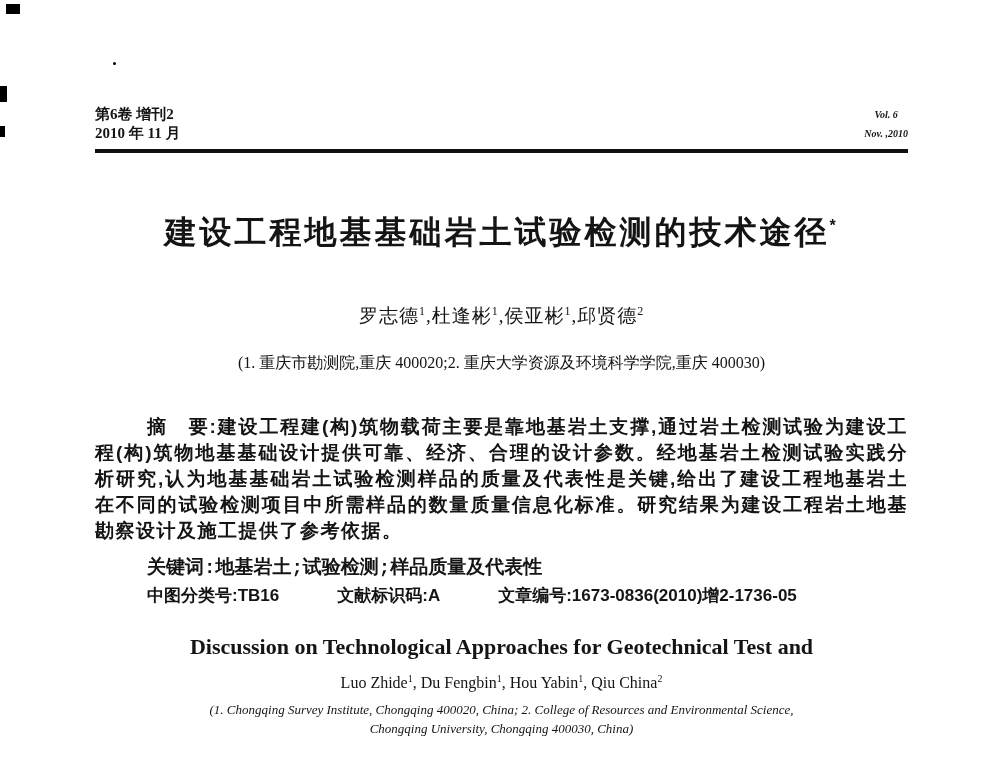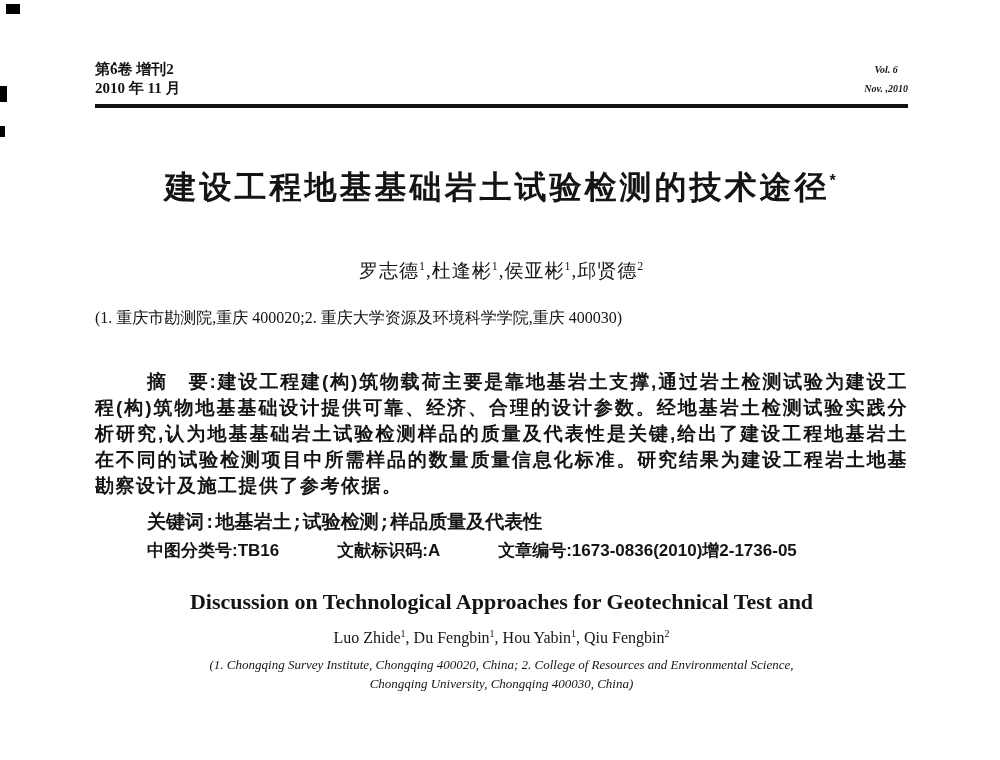--- a/index.html
+++ b/index.html
@@ -19,21 +19,21 @@
   .artifact.a1 { left: 6px;  top: 4px;   width: 14px; height: 10px; }
   .artifact.a2 { left: 0;    top: 86px;  width: 7px;  height: 16px; }
   .artifact.a3 { left: 0;    top: 126px; width: 5px;  height: 11px; }
   .artifact.a4 { left: 113px; top: 62px; width: 3px; height: 3px; border-radius: 50%; }
 
   
   .journal-header {
     display: flex;
     justify-content: space-between;
     align-items: flex-start;
-    padding-top: 60px;
+    padding-top: 105px;
   }
   .hdr-left  { text-align: left;  font-size: 15px; font-weight: bold; line-height: 19px; }
   .hdr-center{ text-align: center; }
   .journal-cn{ font-size: 17px; font-weight: bold; letter-spacing: 3px; }
   .journal-en{ font-size: 13px; margin-top: 2px; letter-spacing: 0.2px; }
   .hdr-right { text-align: center; font-size: 10px; font-weight: bold; line-height: 19px; font-style: italic; }
 
   .rule { margin-top: 6px; height: 4px; background: #111; }
 
   
@@ -44,21 +44,21 @@
     font-size: 32px;
     font-weight: bold;
     letter-spacing: 3px;
   }
   .title-cn sup { font-size: 16px; vertical-align: super; }
 
   
   .authors-cn { margin-top: 48px; text-align: center; font-size: 19px; letter-spacing: 1px; }
   .authors-cn sup { font-size: 12px; vertical-align: super; }
 
-  .affil-cn { margin-top: 24px; text-align: left; font-size: 16px; }
+  .affil-cn { margin-top: 24px; text-align: center; font-size: 16px; }
 
   
   .abstract {
     margin: 40px 0 0;
     font-family: "Liberation Sans", sans-serif;
     font-size: 19px;
     font-weight: bold;
     line-height: 26px;
     letter-spacing: 1.5px;
     text-align: justify;
@@ -137,21 +137,21 @@
     <div class="classification">
       <span>中图分类号:TB16</span>
       <span>文献标识码:A</span>
       <span>文章编号:1673-0836(2010)增2-1736-05</span>
     </div>
 
     <div class="title-en">
       <div>Discussion on Technological Approaches for Geotechnical Test and</div>
     </div>
 
-    <div class="authors-en"><span class="author"><span>Luo Zhide</span><sup>1</sup><span>, </span></span><span class="author"><span>Du Fengbin</span><sup>1</sup><span>, </span></span><span class="author"><span>Hou Yabin</span><sup>1</sup><span>, </span></span><span class="author"><span>Qiu Fengbin</span><sup>2</sup><span></span></span></div>
+    <div class="authors-en"><span class="author"><span>Luo Zhide</span><sup>1</sup><span>, </span></span><span class="author"><span>Du Fengbin</span><sup>1</sup><span>, </span></span><span class="author"><span>Hou Yabin</span><sup>1</sup><span>, </span></span><span class="author"><span>Qiu China</span><sup>2</sup><span></span></span></div>
 
     <div class="affil-en">
       <div>(1. Chongqing Survey Institute, Chongqing 400020, China; 2. College of Resources and Environmental Science,</div>
       <div>Chongqing University, Chongqing 400030, China)</div>
     </div>
 
   </div>
 </div>
 
 </body></html>

